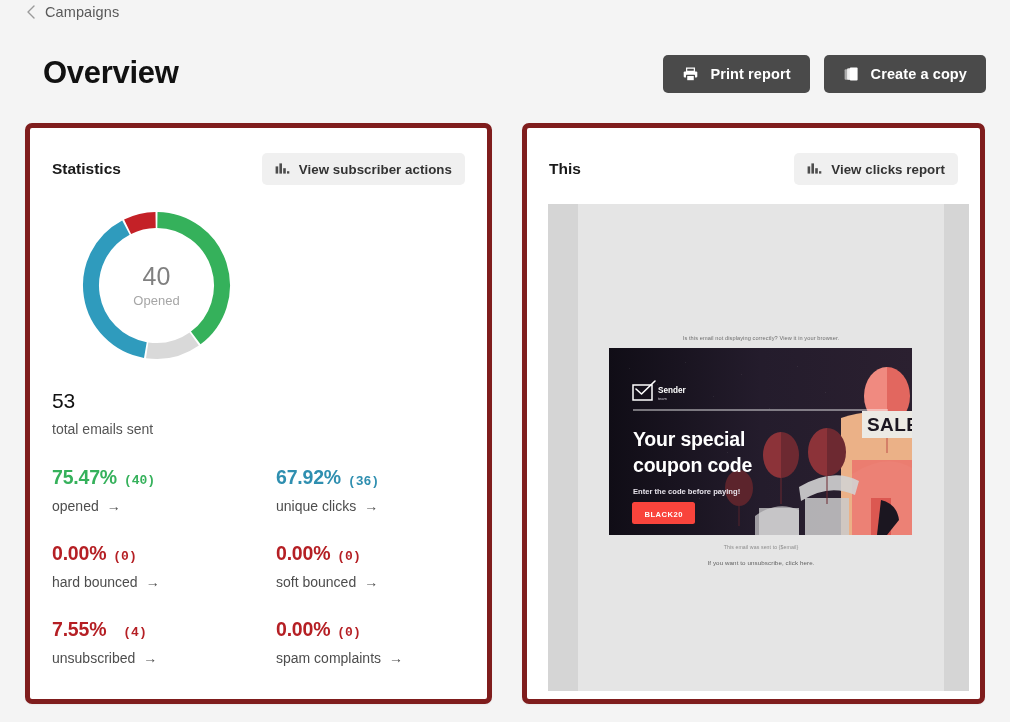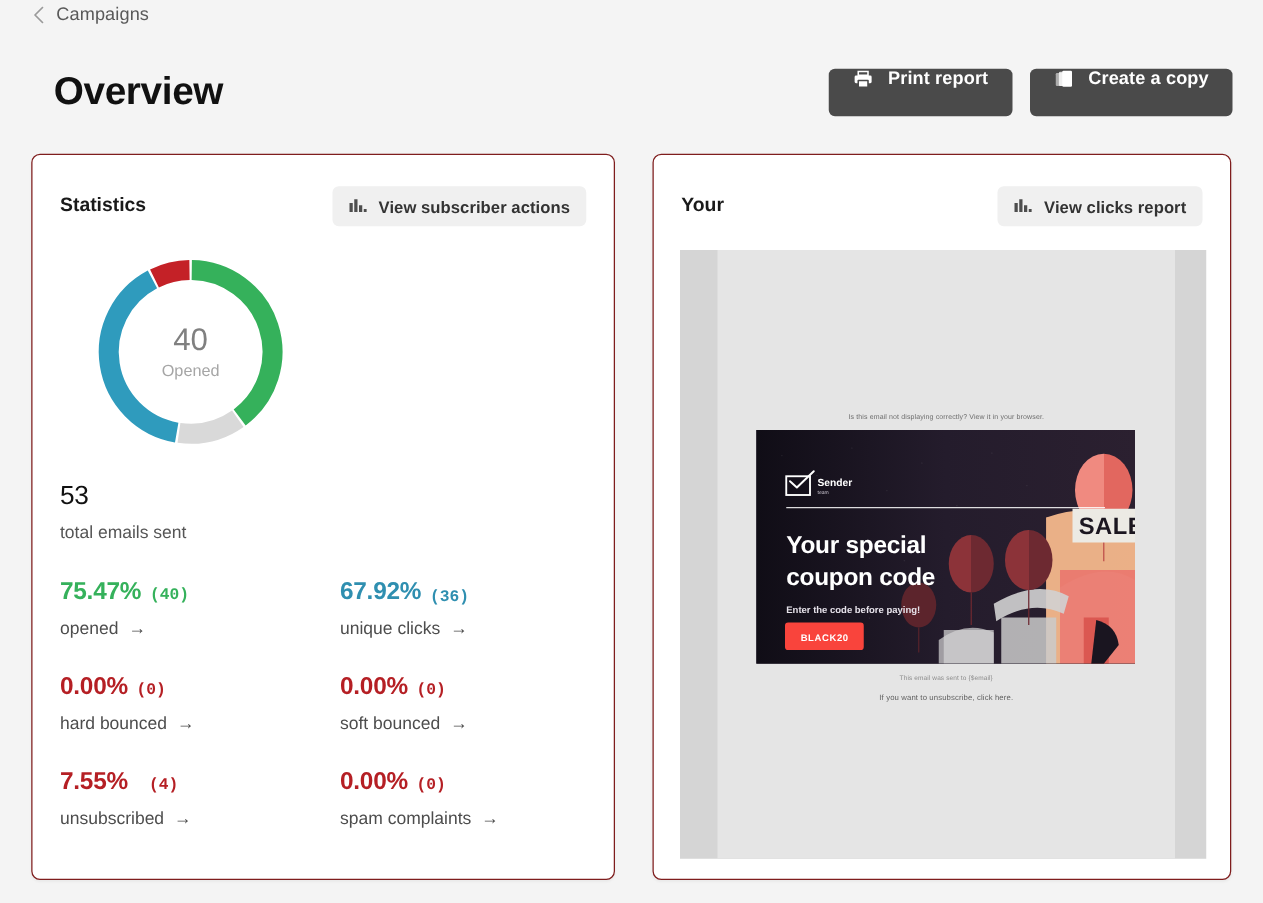--- a/index.html
+++ b/index.html
@@ -28,38 +28,38 @@
     position: absolute; left: 43px; top: 55px;
     font-size: 31px; font-weight: 700; color: #111; letter-spacing: -.3px;
   }
 
   
   .header-actions {
     position: absolute; right: 24px; top: 55px;
     display: flex; gap: 14px;
   }
   .btn-dark {
-    display: flex; align-items: flex-start; gap: 11px;
+    display: flex; align-items: center; gap: 11px;
     height: 38px; padding: 0 19px;
     background: #4a4a4a; color: #fff;
     border: none; border-radius: 5px;
     font-family: "Liberation Sans", sans-serif;
     font-size: 14.5px; font-weight: 700; letter-spacing: .1px;
     cursor: pointer;
   }
   .btn-dark svg { display: block; }
 
   
   .cards {
     position: absolute; left: 25px; top: 123px;
     display: flex; gap: 30px;
   }
   .card {
     background: #fff;
-    border: 1px solid #7f1d1d;
+    border: 5px solid #7f1d1d;
     border-radius: 7px;
     box-shadow: 0 1px 2px rgba(0,0,0,.045);
   }
   .card-stats { width: 467px; height: 581px; }
   .card-email { width: 463px; height: 581px; }
 
   .card-head {
     display: flex; align-items: center; justify-content: space-between;
     padding: 22px 22px 0 22px;
     height: 60px;
@@ -284,21 +284,21 @@
             <div class="metric-name">
               <span>spam complaints</span>
               <span class="arr">→</span>
             </div>
           </div>
         </div>
     </div>
 
     <div class="card card-email">
       <div class="card-head">
-        <div class="card-title">Your</div>
+        <div class="card-title">This</div>
         <button class="btn-light">
           <span>
             <svg width="15" height="14" viewBox="0 0 15 14">
               <rect x="0.6" y="4.4" width="2.6" height="7.2" fill="#4d4d4d"></rect>
               <rect x="4.4" y="1.4" width="2.6" height="10.2" fill="#4d4d4d"></rect>
               <rect x="8.2" y="6.2" width="2.6" height="5.4" fill="#4d4d4d"></rect>
               <rect x="12.0" y="9.2" width="2.3" height="2.4" fill="#4d4d4d"></rect>
             </svg>
           </span>
           <span>View clicks report</span>

